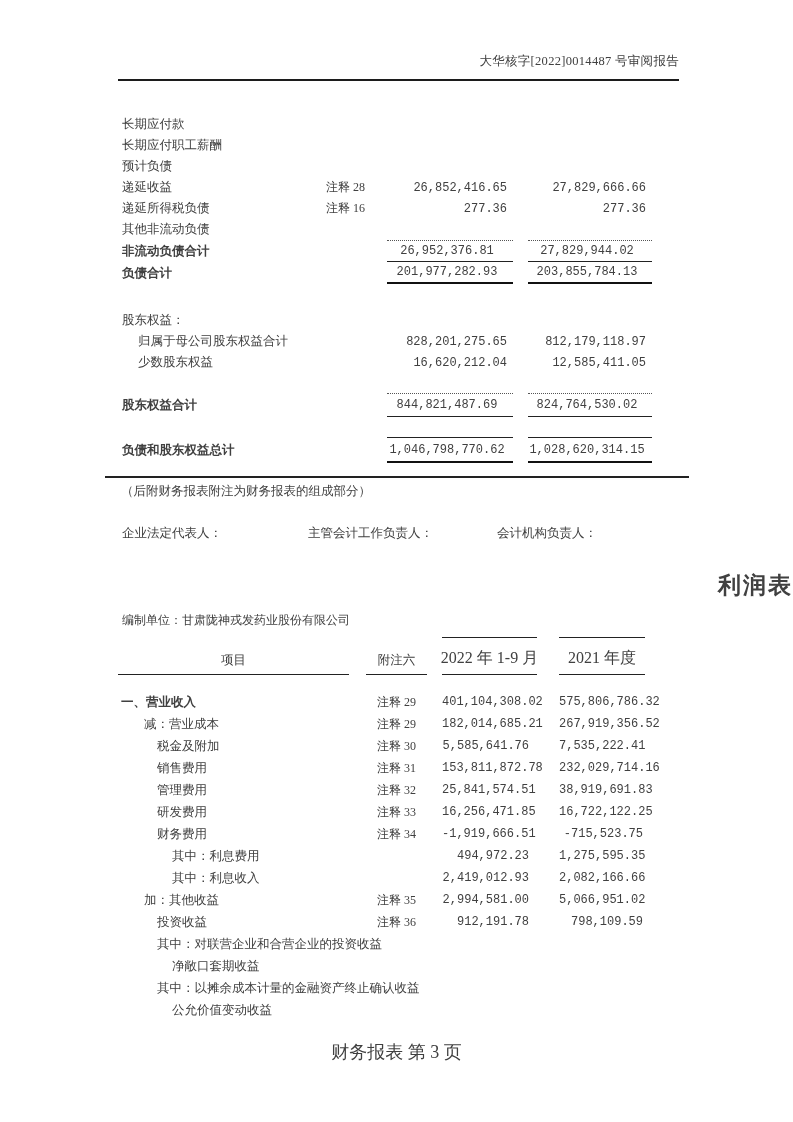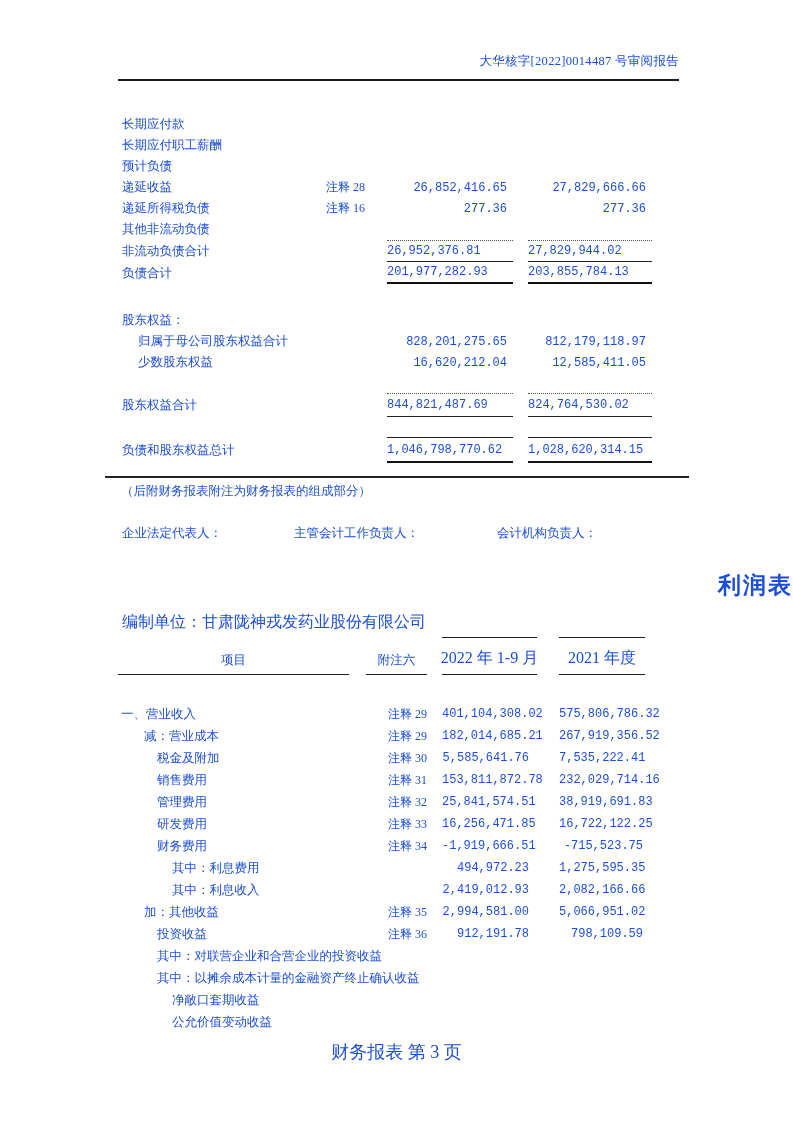--- a/index.html
+++ b/index.html
@@ -1,71 +1,71 @@
 <!DOCTYPE html>
 <html><head>
 <meta charset="utf-8">
 <style>
   *{margin:0;padding:0;box-sizing:border-box}
   html,body{background:#ffffff}
   .page{position:relative;width:793px;height:1096px;background:#ffffff;
-        font-family:"Liberation Serif","DejaVu Serif",serif;color:#1d4ed8;overflow:hidden}
+        font-family:"Liberation Serif","DejaVu Serif",serif;color:#404040;overflow:hidden}
 
   
   .hdr-ref{position:absolute;top:53px;right:114px;font-size:12.5px;letter-spacing:.3px}
   .hdr-rule{position:absolute;top:79px;left:118px;width:561px;height:2px;background:#1c1c1c}
 
   
   .num{font-family:Liberation Mono, monospace;font-size:12px;text-align:right;white-space:nowrap}
 
   
   .bs{position:absolute;left:105px;top:114px;width:547px}
   .brow{display:grid;grid-template-columns:217px 65px 126px 15px 124px;height:21px;align-items:center;font-size:12.5px}
   .brow .lbl{white-space:nowrap}
   .brow .note{font-size:12px;padding-left:4px;white-space:nowrap}
   .brow .v1{grid-column:3;padding-right:6px}
   .brow .v2{grid-column:5;padding-right:6px}
   .i1{padding-left:17px}
   .i2{padding-left:33px}
-  .b{font-weight:normal}
+  .b{font-weight:bold}
   .h22{height:22px}.h24{height:24px}.h26{height:26px}
   .mt20{margin-top:20px}.mt26{margin-top:26px}
   .bt-dot{border-top:1px dotted #555}
   .bt{border-top:1px solid #222}
   .bb{border-bottom:1px solid #222}
   .bb-thick{border-bottom:2.5px solid #111}
-  .vcell{height:100%;display:flex;align-items:center;justify-content:flex-start}
+  .vcell{height:100%;display:flex;align-items:center;justify-content:center}
 
   
   .mid-rule{position:absolute;left:105px;top:476px;width:584px;height:1.5px;background:#222}
   .notes-line{position:absolute;left:121px;top:483px;font-size:12.5px}
   .signs{position:absolute;top:525px;left:0;width:793px;height:18px;font-size:12.5px}
   .signs span{position:absolute;white-space:nowrap}
-  .s1{left:122px}.s2{left:294px}.s3{left:497px}
+  .s1{left:122px}.s2{left:308px}.s3{left:497px}
 
   
   .is-title{position:absolute;top:570px;left:0;width:793px;text-align:right;
             font-size:23px;font-weight:bold;letter-spacing:2px}
   .is-sub{position:absolute;left:105px;top:612px;width:566px;display:flex;
-          justify-content:space-between;font-size:16px}
+          justify-content:space-between;font-size:12px}
   .is-sub .l{padding-left:17px}
   .is{position:absolute;left:105px;top:637px;width:540px}
   .ihead{display:grid;grid-template-columns:261px 61px 15px 95px 22px 86px;height:38px;font-size:12.5px}
   .hcell{display:flex;align-items:flex-end;justify-content:center;padding-bottom:5px;white-space:nowrap}
   .hu{border-bottom:1px solid #222}
   .h-item{grid-column:1;margin-left:13px;margin-right:17px}
   .h-note{grid-column:2}
   .h-d1{grid-column:4}
   .h-d2{grid-column:6}
   .hd{border-top:1px solid #222;border-bottom:1px solid #222;
       font-family:Liberation Serif, serif;font-size:16px}
-  .ibody{margin-top:28px}
+  .ibody{margin-top:16px}
   .irow{display:grid;grid-template-columns:261px 61px 15px 95px 22px 86px;height:22px;align-items:center;font-size:12.5px}
   .irow .lbl{white-space:nowrap}
-  .irow .note{grid-column:2;font-size:12px;text-align:right;white-space:nowrap}
+  .irow .note{grid-column:2;font-size:12px;text-align:center;white-space:nowrap}
   .irow .v1{grid-column:4;padding-right:8px}
   .irow .v2{grid-column:6;padding-right:2px}
   .j0{padding-left:16px}.j1{padding-left:39px}.j2{padding-left:52px}.j3{padding-left:67px}
 
   .footer{position:absolute;top:1040px;left:0;width:793px;text-align:center;font-size:18px}
 </style>
 </head>
 <body>
 
 <div class="page">
@@ -240,24 +240,24 @@
       <div class="irow">
         <div class="lbl j2">投资收益</div>
         <div class="note">注释 36</div>
         <div class="v1 num">912,191.78</div>
         <div class="v2 num">798,109.59</div>
       </div>
       <div class="irow">
         <div class="lbl j2">其中：对联营企业和合营企业的投资收益</div>
       </div>
       <div class="irow">
+        <div class="lbl j3">净敞口套期收益</div>
+      </div>
+      <div class="irow">
         <div class="lbl j2">其中：以摊余成本计量的金融资产终止确认收益</div>
-      </div>
-      <div class="irow">
-        <div class="lbl j3">净敞口套期收益</div>
       </div>
       <div class="irow">
         <div class="lbl j3">公允价值变动收益</div>
       </div>
     </div>
   </div>
 
   <div class="footer">财务报表 第 3 页</div>
 </div>
 

